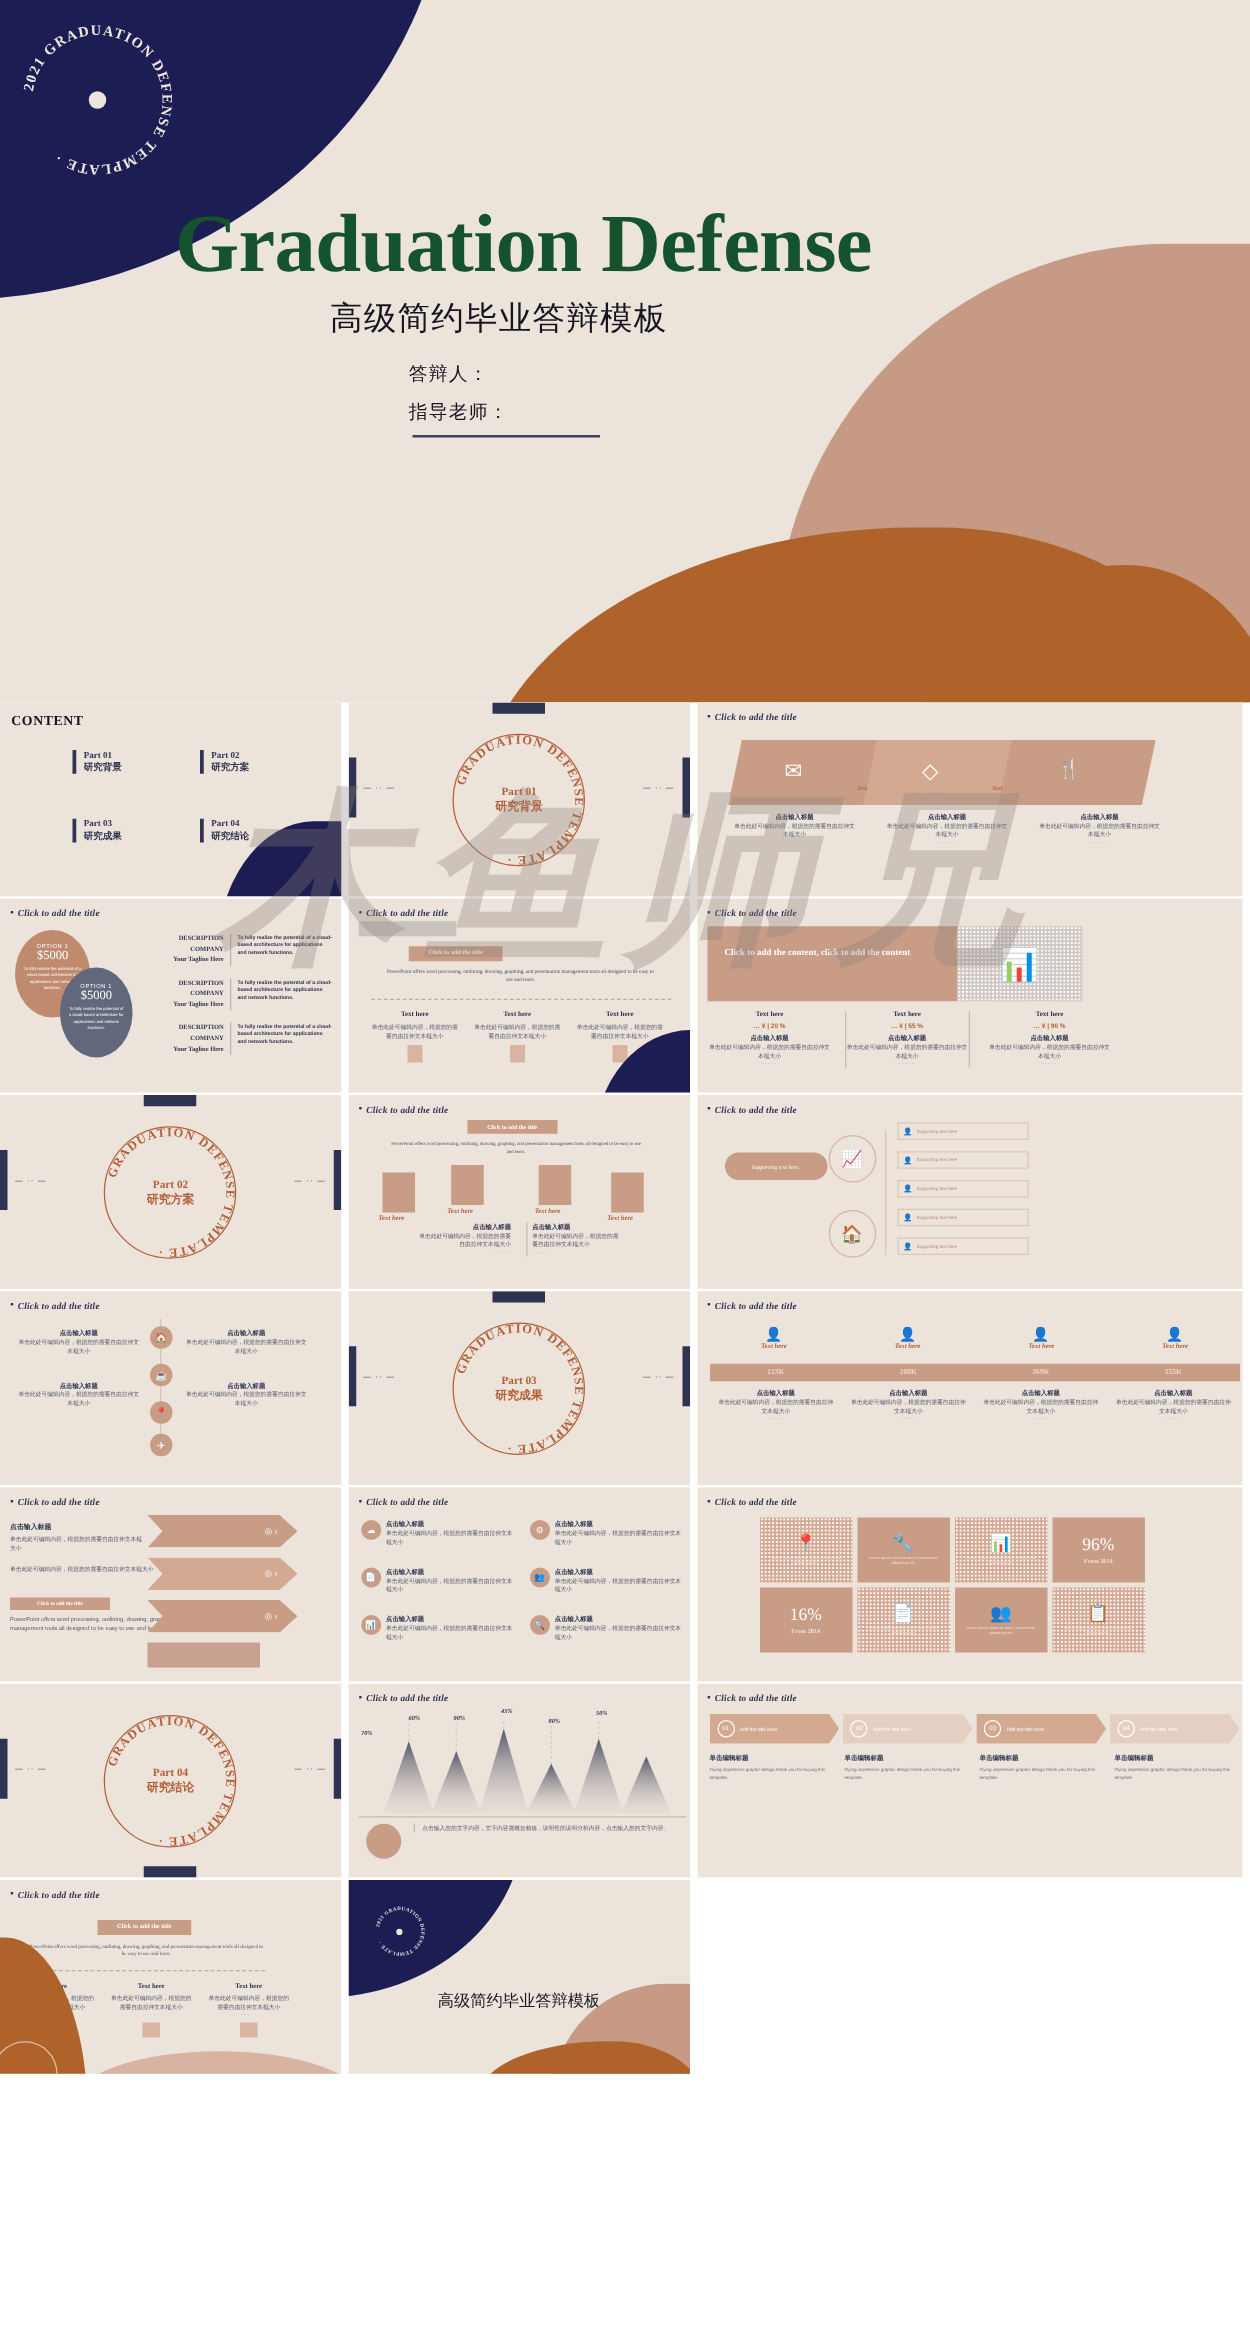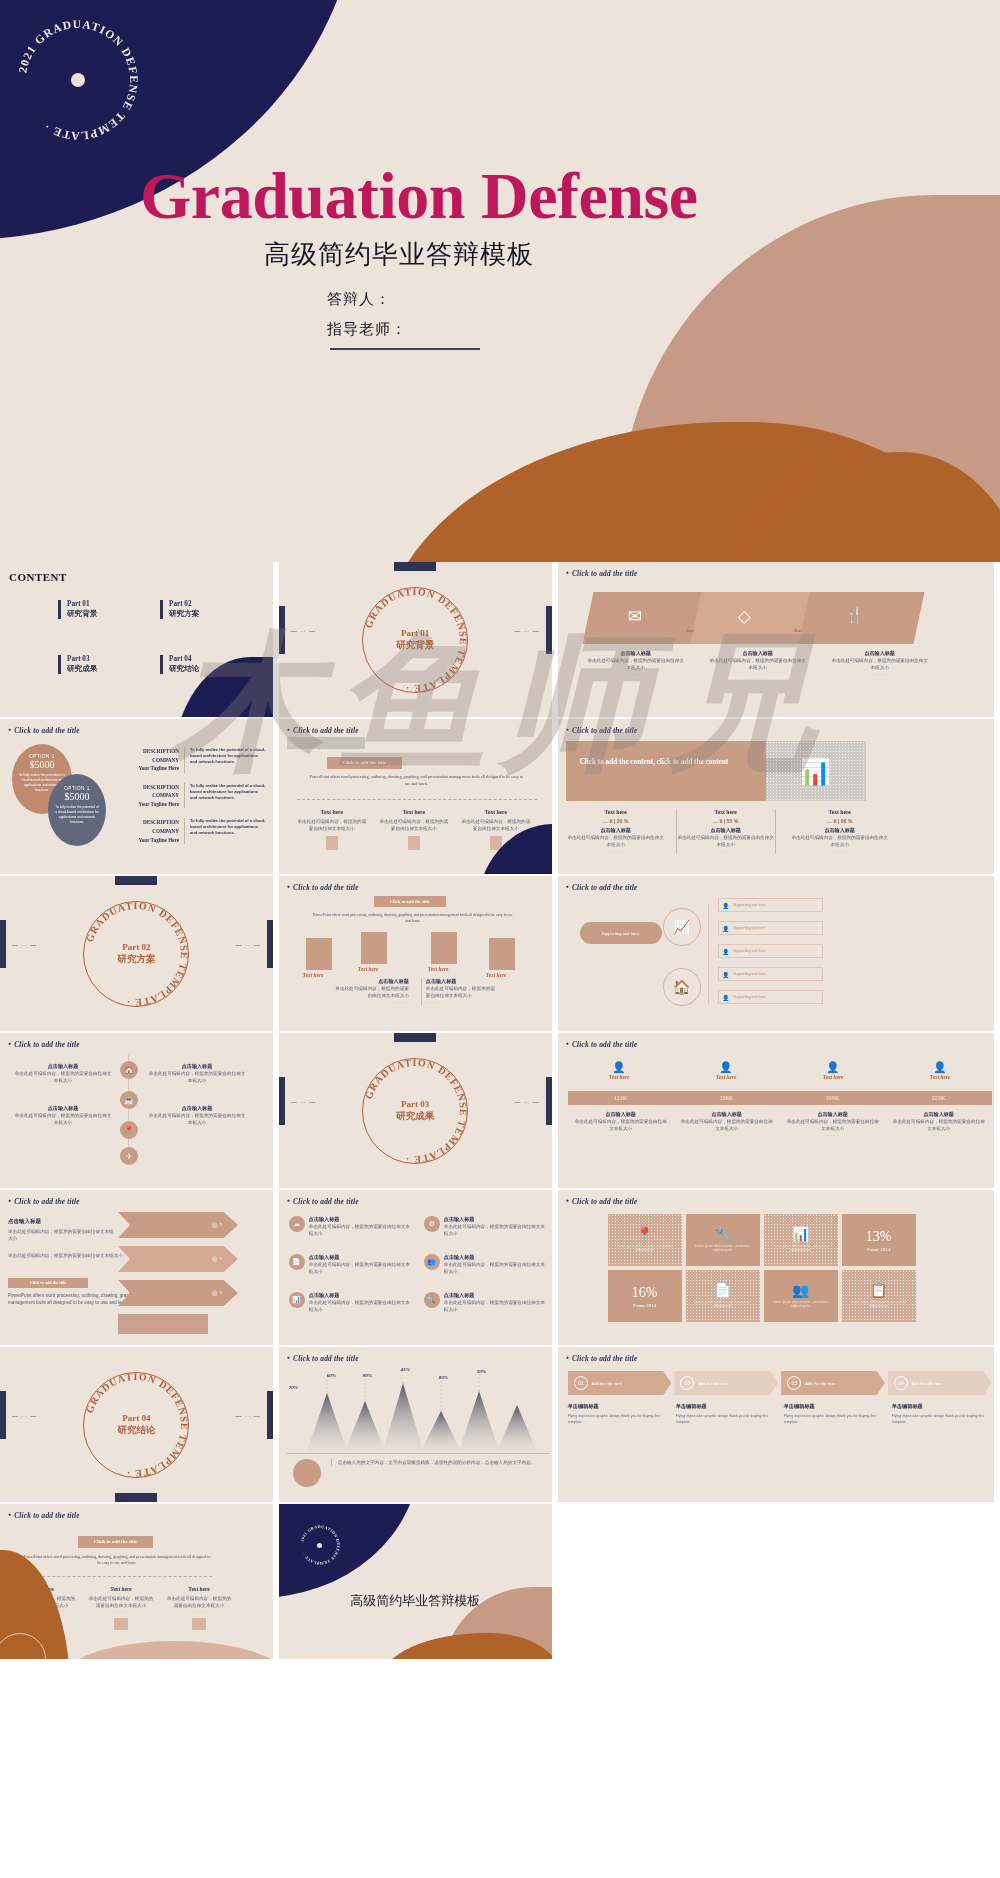--- a/index.html
+++ b/index.html
@@ -23,21 +23,21 @@
       background:#b0622b; border-radius:60% 45% 0 0/100% 100% 0 0; }
 
   .seal { position:absolute; left:8px; top:10px; width:140px; height:140px; }
   .seal-dot { position:absolute; left:50%; top:50%; width:14px; height:14px; margin:-7px 0 0 -7px;
       background:#ece3da; border-radius:50%; }
   .seal svg { position:absolute; inset:0; }
   .seal text { fill:#f0e8e0; font-family:"Liberation Serif", serif; font-size:11.5px;
       font-weight:bold; letter-spacing:1.1px; }
 
   .hero-title { position:absolute; left:140px; top:158px; font-family:"Liberation Serif", serif;
-      font-weight:bold; font-size:66px; color:#be185d; letter-spacing:-0.5px; }
+      font-weight:bold; font-size:66px; color:#14532d; letter-spacing:-0.5px; }
   .hero-sub { position:absolute; left:264px; top:237px; font-size:26px; color:#15151f;
       letter-spacing:1px; }
   .hero-f1 { position:absolute; left:327px; top:290px; font-size:15px; color:#15151f; letter-spacing:1px;}
   .hero-f2 { position:absolute; left:327px; top:320px; font-size:15px; color:#15151f; letter-spacing:1px;}
   .hero-rule { position:absolute; left:330px; top:348px; width:150px; height:1.5px; background:#40405a; }
 
   
   .grid { position:relative; width:1000px; background:#ffffff; }
   .row { display:flex; width:1000px; height:157px; }
   .cell { position:relative; width:277px; height:155px; background:#ece3da;
@@ -536,21 +536,21 @@
         </div>
         <div class="rosebox" style="display:flex;flex-direction:column;align-items:center;justify-content:center;">
           <div style="color:#fff;font-size:14px;">🔧</div>
           <div style="font-size:3.1px;color:#f0e0d6;text-align:center;padding:2px 5px;line-height:1.4;">Lorem ipsum dolor sit amet, consectetur adipiscing elit.</div>
         </div>
         <div class="rosebox-l dotted" style="display:flex;flex-direction:column;align-items:center;justify-content:center;">
           <div style="color:#fff;font-size:14px;">📊</div>
           <div style="font-size:3.1px;color:#f0e0d6;text-align:center;padding:2px 5px;line-height:1.4;">Lorem ipsum dolor sit amet, consectetur adipiscing elit.</div>
         </div>
         <div class="rosebox" style="display:flex;flex-direction:column;align-items:center;justify-content:center;">
-          <div style="color:#fff;font-size:14px;font-family:'Liberation Serif',serif;">13%</div>
+          <div style="color:#fff;font-size:14px;font-family:'Liberation Serif',serif;">96%</div>
           <div style="font-size:5px;color:#f0e0d6;font-family:'Liberation Serif',serif;font-weight:bold;margin-top:2px;">From 2014</div>
         </div>
         <div class="rosebox" style="display:flex;flex-direction:column;align-items:center;justify-content:center;">
           <div style="color:#fff;font-size:14px;font-family:'Liberation Serif',serif;">16%</div>
           <div style="font-size:5px;color:#f0e0d6;font-family:'Liberation Serif',serif;font-weight:bold;margin-top:2px;">From 2014</div>
         </div>
         <div class="rosebox-l dotted" style="display:flex;flex-direction:column;align-items:center;justify-content:center;">
           <div style="color:#fff;font-size:14px;">📄</div>
           <div style="font-size:3.1px;color:#f0e0d6;text-align:center;padding:2px 5px;line-height:1.4;">Lorem ipsum dolor sit amet, consectetur adipiscing elit.</div>
         </div>

